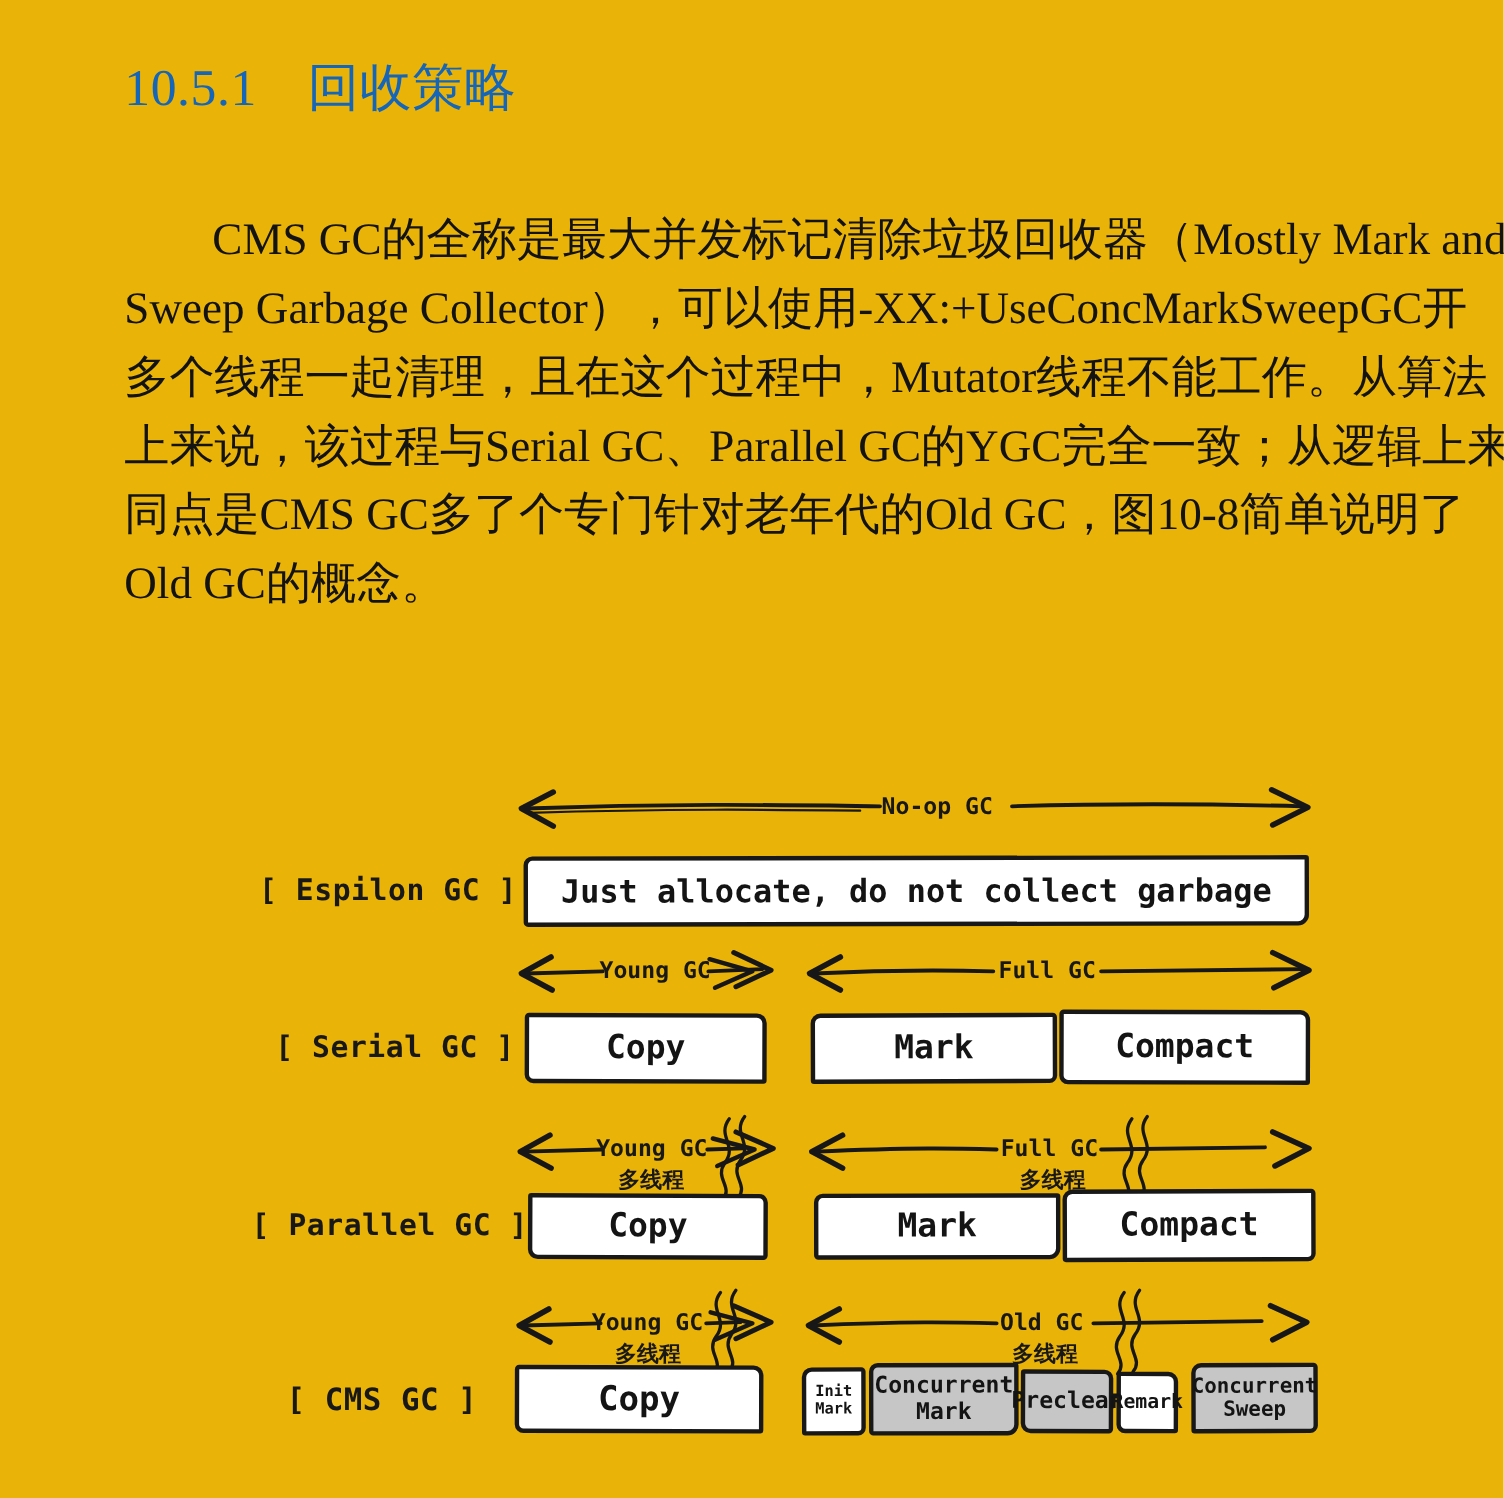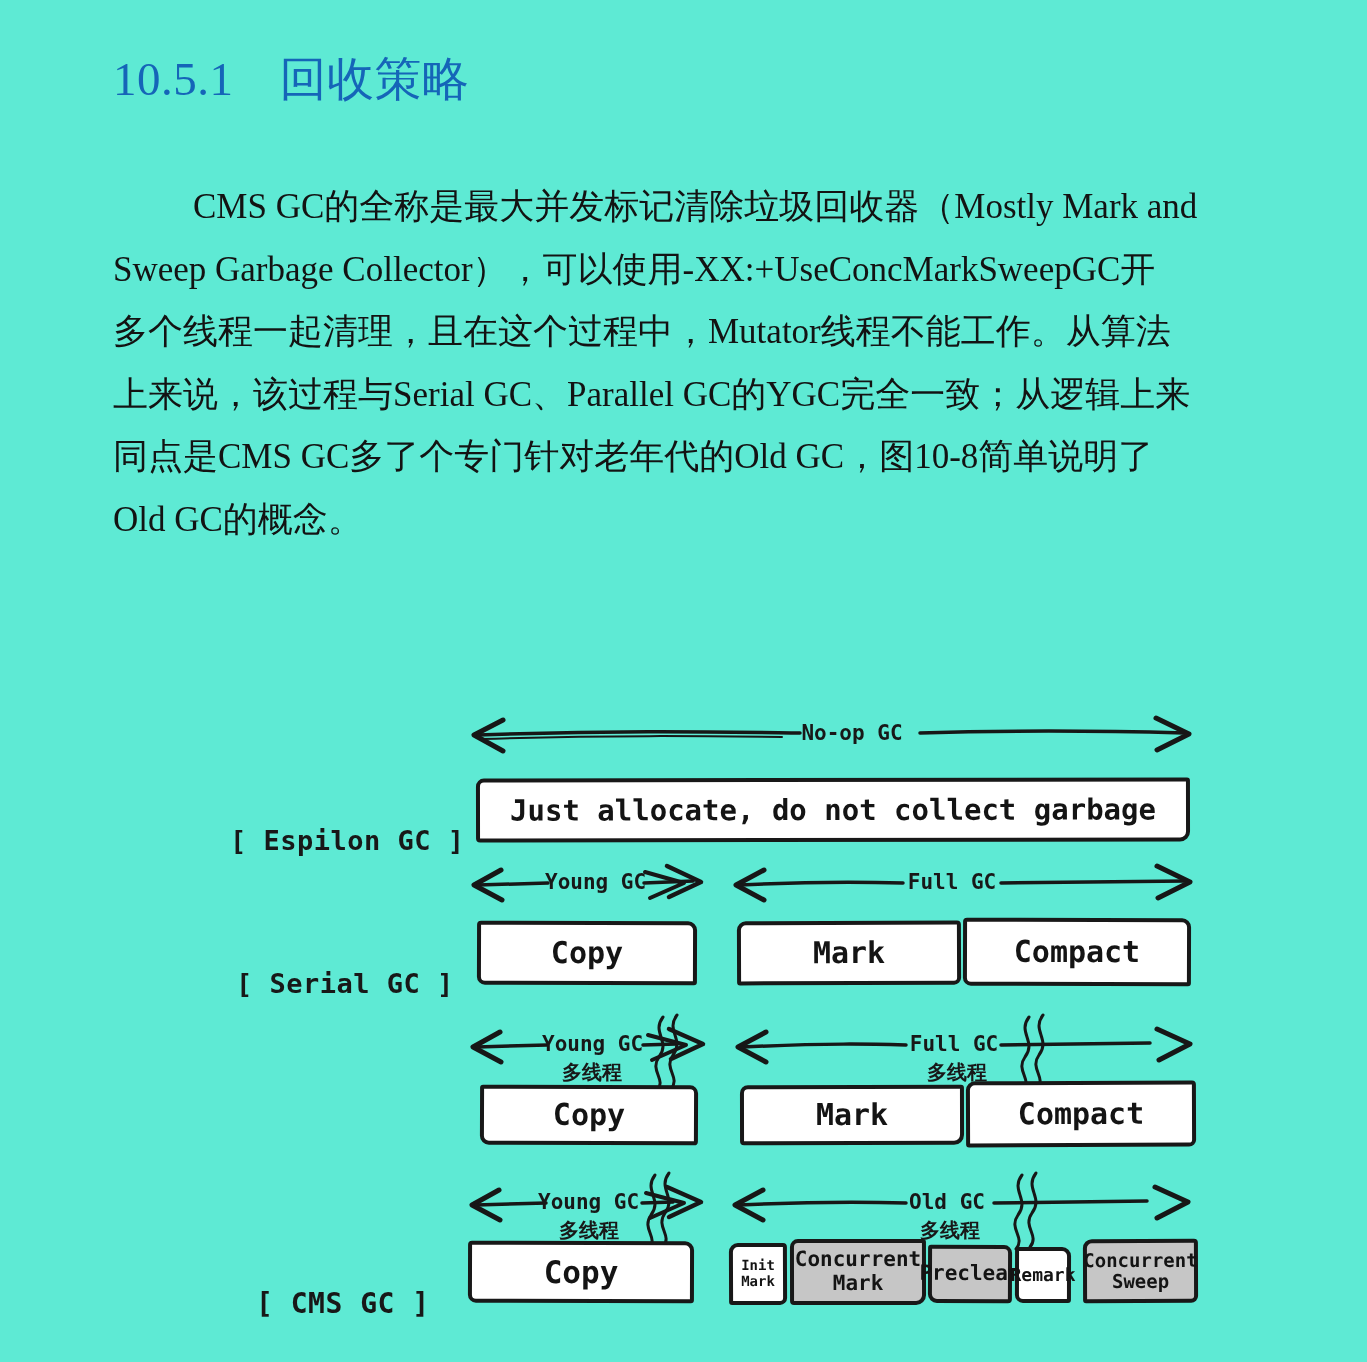--- a/index.html
+++ b/index.html
@@ -7,44 +7,44 @@
     padding: 0;
     background: #ffffff;
     width: 1367px;
     height: 1362px;
     overflow: hidden;
   }
   .page {
     position: relative;
     width: 1367px;
     height: 1362px;
-    background: #5eead4;
+    background: #eab308;
     font-family: "Liberation Serif", "DejaVu Serif", serif;
     color: #121212;
   }
   
   .heading {
     position: absolute;
     left: 113px;
     top: 48px;
     margin: 0;
     font-size: 47px;
     font-weight: 400;
     color: #1565b8;
     letter-spacing: 0.5px;
     white-space: nowrap;
   }
   .heading .h-num { margin-right: 46px; }
   
   .para {
     position: absolute;
     left: 113px;
-    top: 176px;
+    top: 186px;
     width: 1205px;
-    font-size: 35px;
+    font-size: 41px;
     color: #131313;
   }
   .pline {
     height: 62.5px;
     line-height: 62.5px;
     white-space: nowrap;
   }
   .pline.indent { padding-left: 80px; }
   
   .diagram {
@@ -58,24 +58,23 @@
   .strokes {
     position: absolute;
     left: 0; top: 0;
     width: 1367px; height: 640px;
   }
   .rowlabel {
     position: absolute;
     font-weight: 700;
     font-size: 27px;
     color: #181818;
-    text-align: left;
+    text-align: right;
     white-space: nowrap;
     letter-spacing: 0.5px;
-    margin-top: 31px;
   }
   .alabel {
     position: absolute;
     font-weight: 700;
     font-size: 21px;
     color: #181818;
     text-align: center;
     white-space: nowrap;
   }
   .sublabel {
@@ -196,20 +195,21 @@
     <span class="alabel" style="left:907px; top:332px; width:94px;">Full GC</span>
     <span class="sublabel" style="left:910px; top:359px; width:94px;">多线程</span>
 
     <span class="alabel" style="left:538px; top:490px; width:100px;">Young GC</span>
     <span class="sublabel" style="left:533px; top:517px; width:112px;">多线程</span>
     <span class="alabel" style="left:903px; top:490px; width:88px;">Old GC</span>
     <span class="sublabel" style="left:903px; top:517px; width:94px;">多线程</span>
 
     <span class="rowlabel" style="left:230px; top:94px; width:240px;">[ Espilon GC ]</span>
     <span class="rowlabel" style="left:236px; top:237px; width:232px;">[ Serial GC ]</span>
+    <span class="rowlabel" style="left:226px; top:399px; width:254px;">[ Parallel GC ]</span>
     <span class="rowlabel" style="left:256px; top:556px; width:178px; font-size:28px;">[ CMS GC ]</span>
 
     <div class="sbox r1" style="left:476px; top:78px; width:714px; height:64px; font-size:29px;">
       <span class="btext">Just allocate, do not collect garbage</span>
     </div>
 
     <div class="sbox r2" style="left:477px; top:221px; width:220px; height:64px; font-size:30px;">
       <span class="btext">Copy</span>
     </div>
     <div class="sbox r3" style="left:737px; top:221px; width:224px; height:64px; font-size:30px;">

